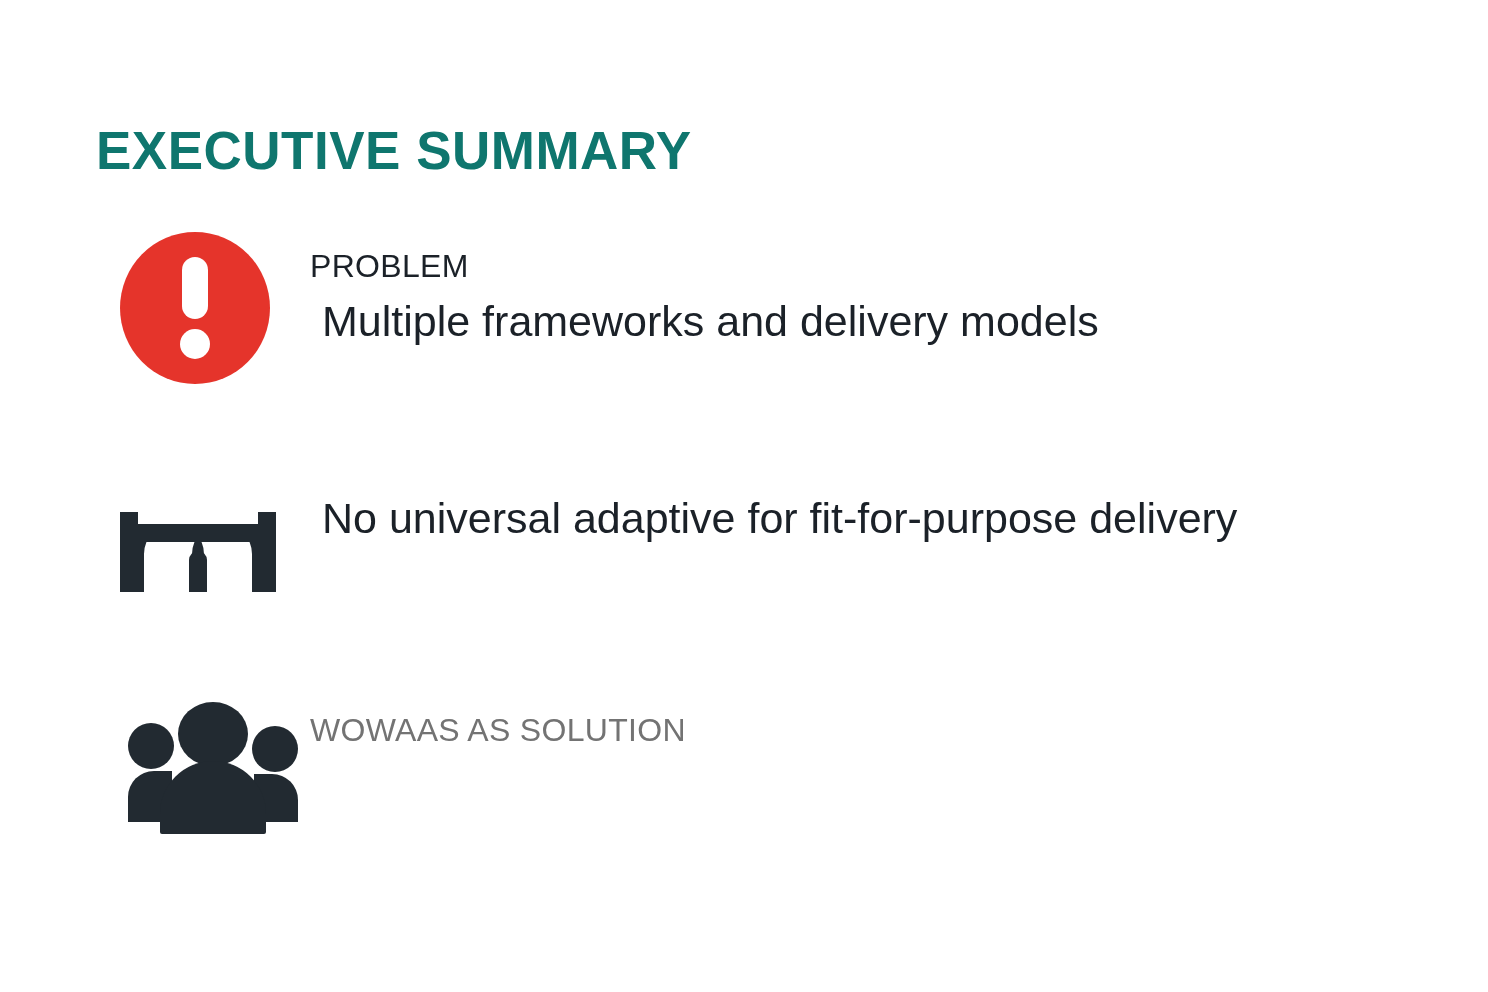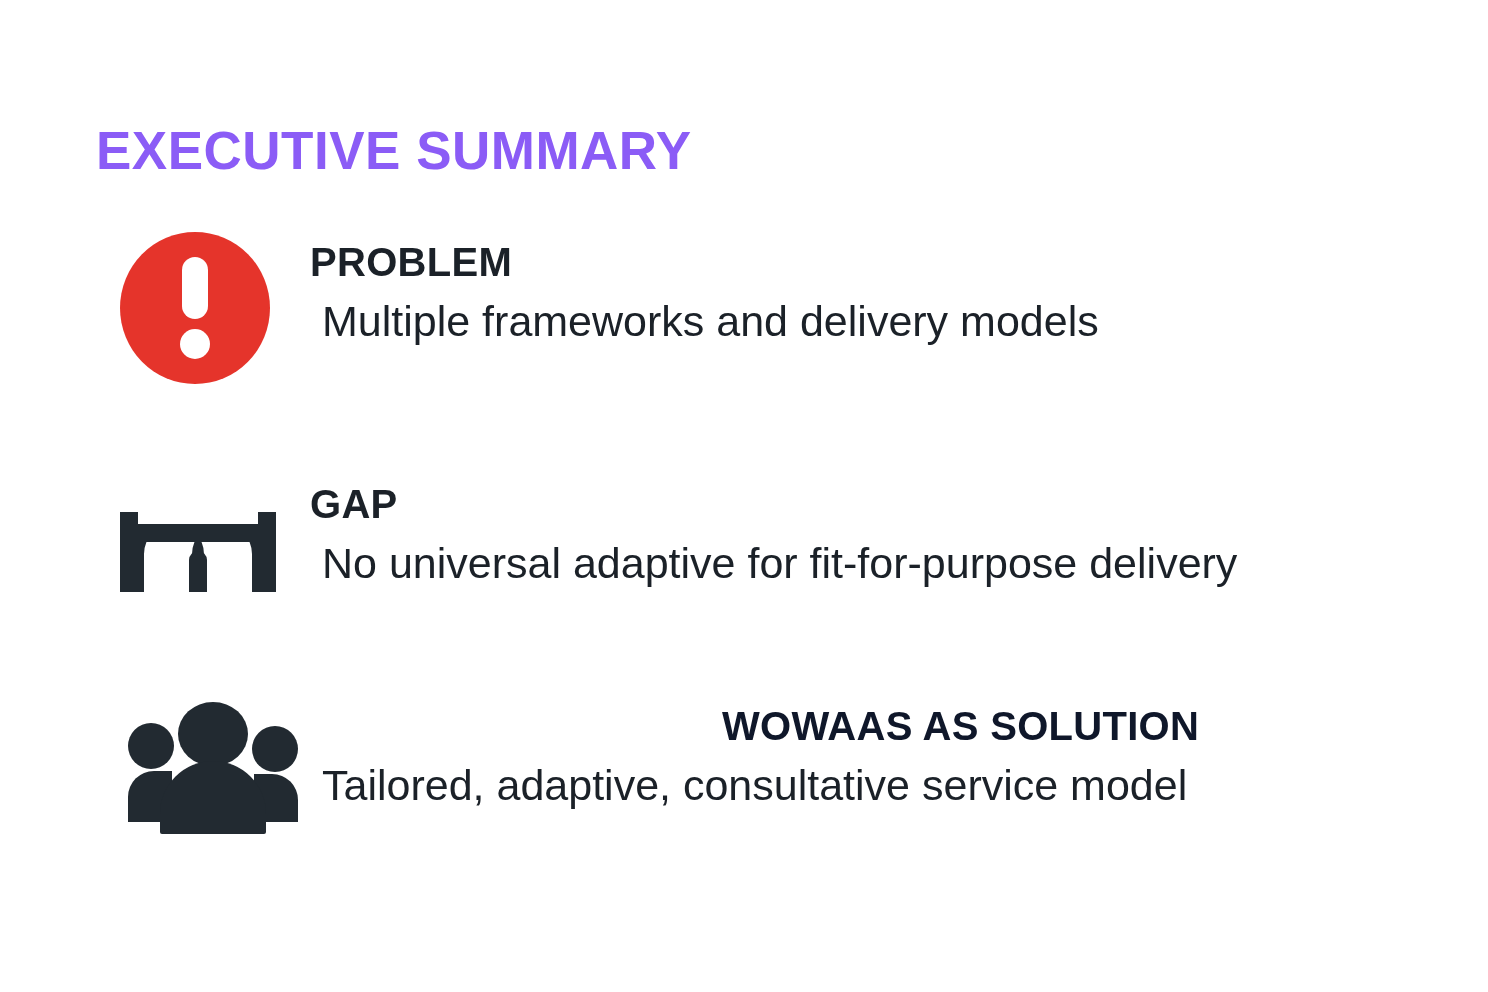--- a/index.html
+++ b/index.html
@@ -23,21 +23,21 @@
   }
 
   
   .page-title {
     position: absolute;
     left: 96px;
     top: 86px;
     font-size: 53px;
     font-weight: 700;
     letter-spacing: 0.5px;
-    color: #8b5cf6;
+    color: #0f766e;
     line-height: 1.1;
     white-space: nowrap;
   }
 
   
   .summary-list {
     position: absolute;
     left: 0;
     top: 0;
     width: 100%;
@@ -67,29 +67,29 @@
   .row-2 .icon-cell { align-items: flex-start; padding-top: 42px; }
   .row-3 .icon-cell { align-items: flex-start; padding-top: 12px; }
 
   .text-cell {
     padding-top: 12px;
   }
   .row-2 .text-cell { padding-top: 12px; }
   .row-3 .text-cell { padding-top: 14px; }
 
   .item-heading {
-    font-size: 40px;
-    font-weight: 700;
+    font-size: 32px;
+    font-weight: 400;
     color: #1b2128;
     line-height: 1.12;
     letter-spacing: 0.3px;
-    margin: 0 0 10px 0;
+    margin: 9px 0 10px 0;
     white-space: nowrap;
   }
-  .item-heading.accent-blue { color: #0f172a; text-align: right; }
+  .item-heading.accent-blue { color: #737373; }
 
   .item-desc {
     font-size: 43px;
     font-weight: 400;
     color: #1b2128;
     line-height: 1.15;
     letter-spacing: 0px;
     margin: 12px;
     white-space: nowrap;
   }
@@ -129,21 +129,20 @@
             A30,30 0 0 0 24,42 V80 H0 Z"></path>
           <rect x="0" y="12" width="156" height="18" fill="#222A31"></rect>
           <rect x="0" y="0" width="18" height="80" fill="#222A31"></rect>
           <rect x="138" y="0" width="18" height="80" fill="#222A31"></rect>
           <path fill="#222A31" d="M69,80 H87 V48 A9,9 0 0 0 69,48 Z"></path>
           <path fill="#FFFFFF" d="M26,80 V52 A26,26 0 0 1 69,52 V80 H26 Z"></path>
           <path fill="#FFFFFF" d="M87,80 V52 A26,26 0 0 1 130,52 V80 H87 Z"></path>
         </svg>
       </div>
       <div class="text-cell">
-        <div class="item-heading">GAP</div>
         <div class="item-desc">No universal adaptive for fit-for-purpose delivery</div>
       </div>
     </div>
 
     <div class="summary-row row-3">
       <div class="icon-cell">
         <svg class="icon-svg" width="186" height="132" viewBox="0 0 186 132">
 
           <circle cx="31" cy="44" r="23" fill="#222A31"></circle>
           <path fill="#222A31" d="M8,120 V95 A26,26 0 0 1 34,69 H52 V120 Z"></path>
@@ -151,18 +150,17 @@
           <circle cx="155" cy="47" r="23" fill="#222A31"></circle>
           <path fill="#222A31" d="M134,120 V72 H152 A26,26 0 0 1 178,98 V120 Z"></path>
 
           <ellipse cx="93" cy="32" rx="35" ry="32" fill="#222A31"></ellipse>
           <path fill="#222A31" d="M40,130 V112 A53,53 0 0 1 146,112 V130
                                    A2,2 0 0 1 144,132 H42 A2,2 0 0 1 40,130 Z"></path>
         </svg>
       </div>
       <div class="text-cell">
         <div class="item-heading accent-blue">WOWAAS AS SOLUTION</div>
-        <div class="item-desc">Tailored, adaptive, consultative service model</div>
       </div>
     </div>
 
   </div>
 </div>
 
 </body></html>

